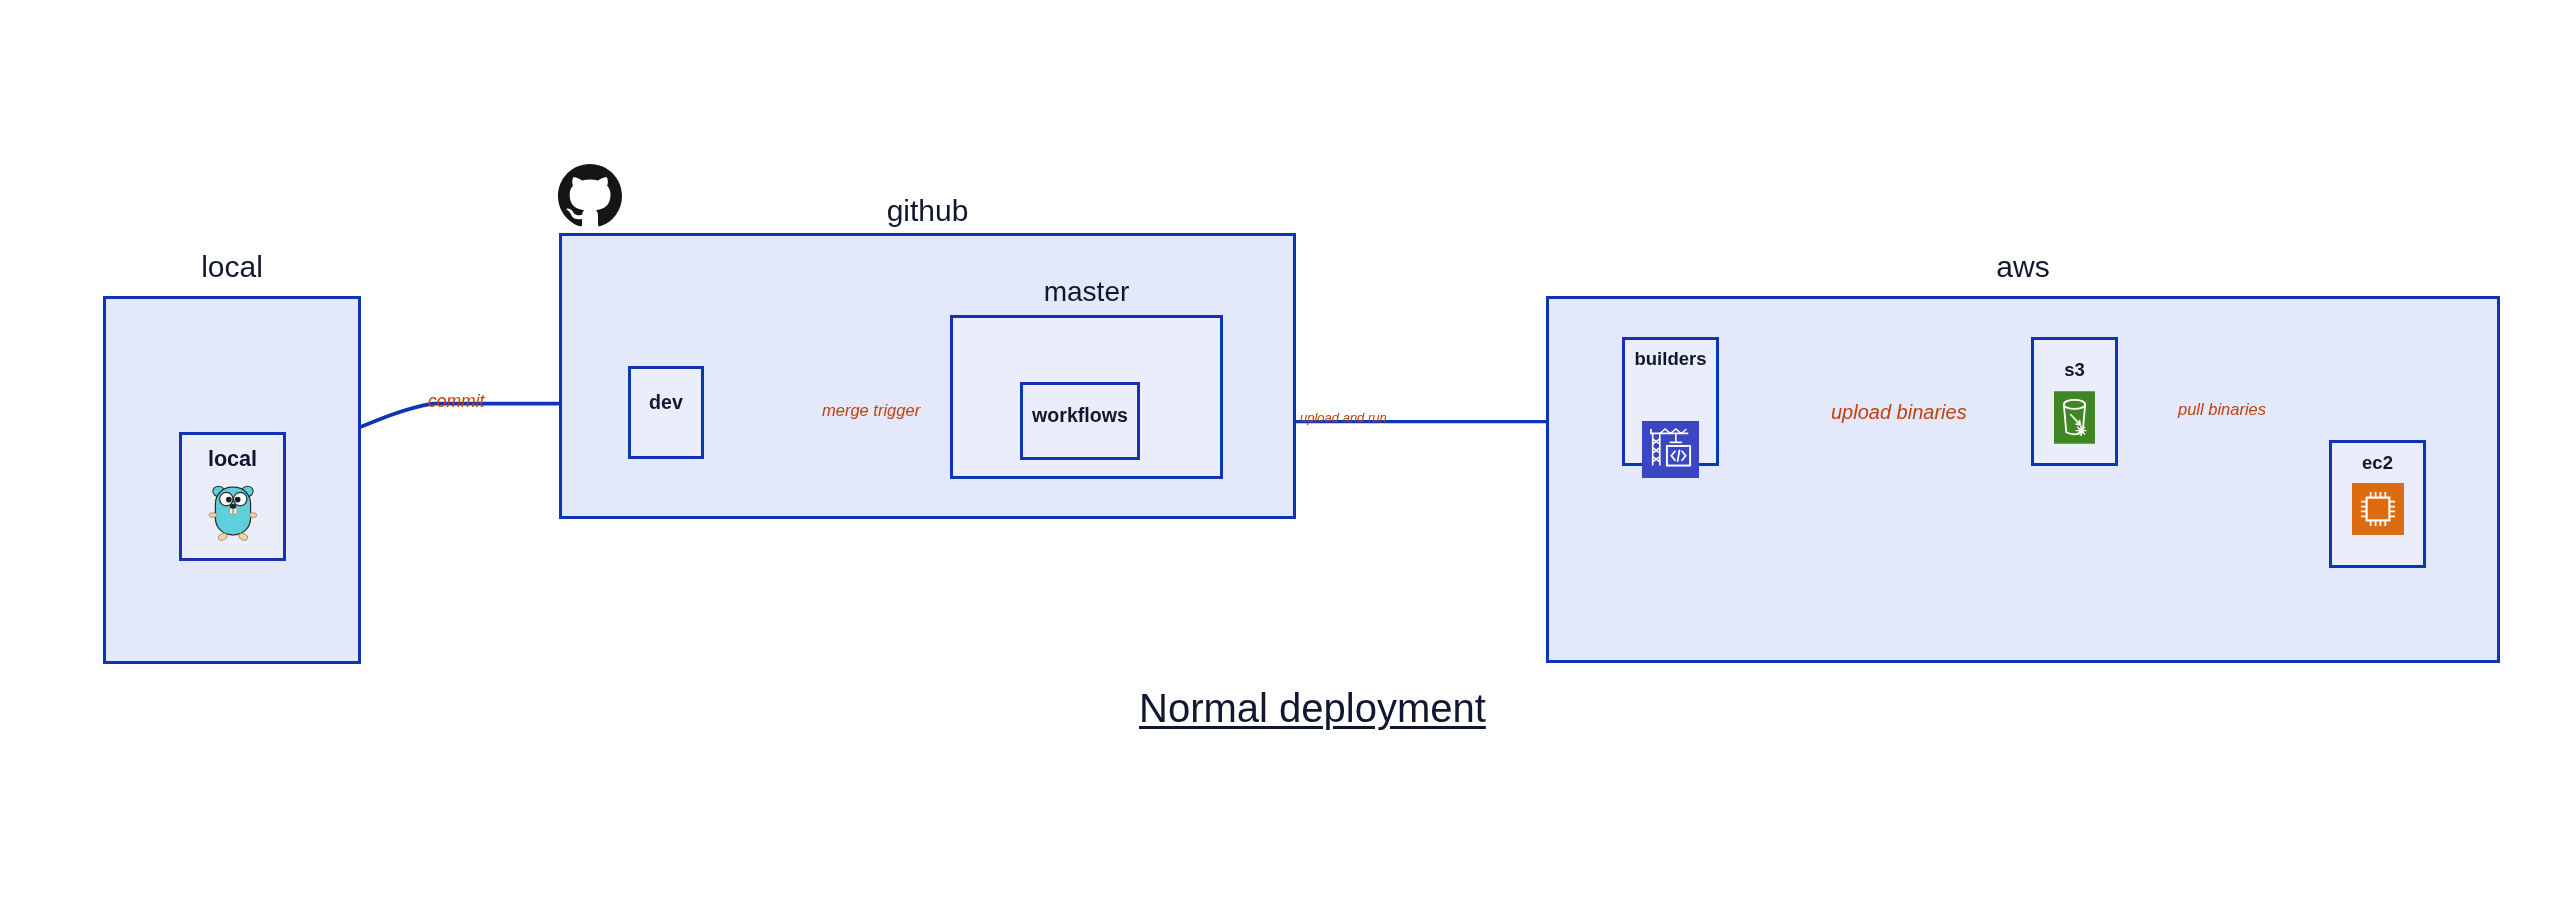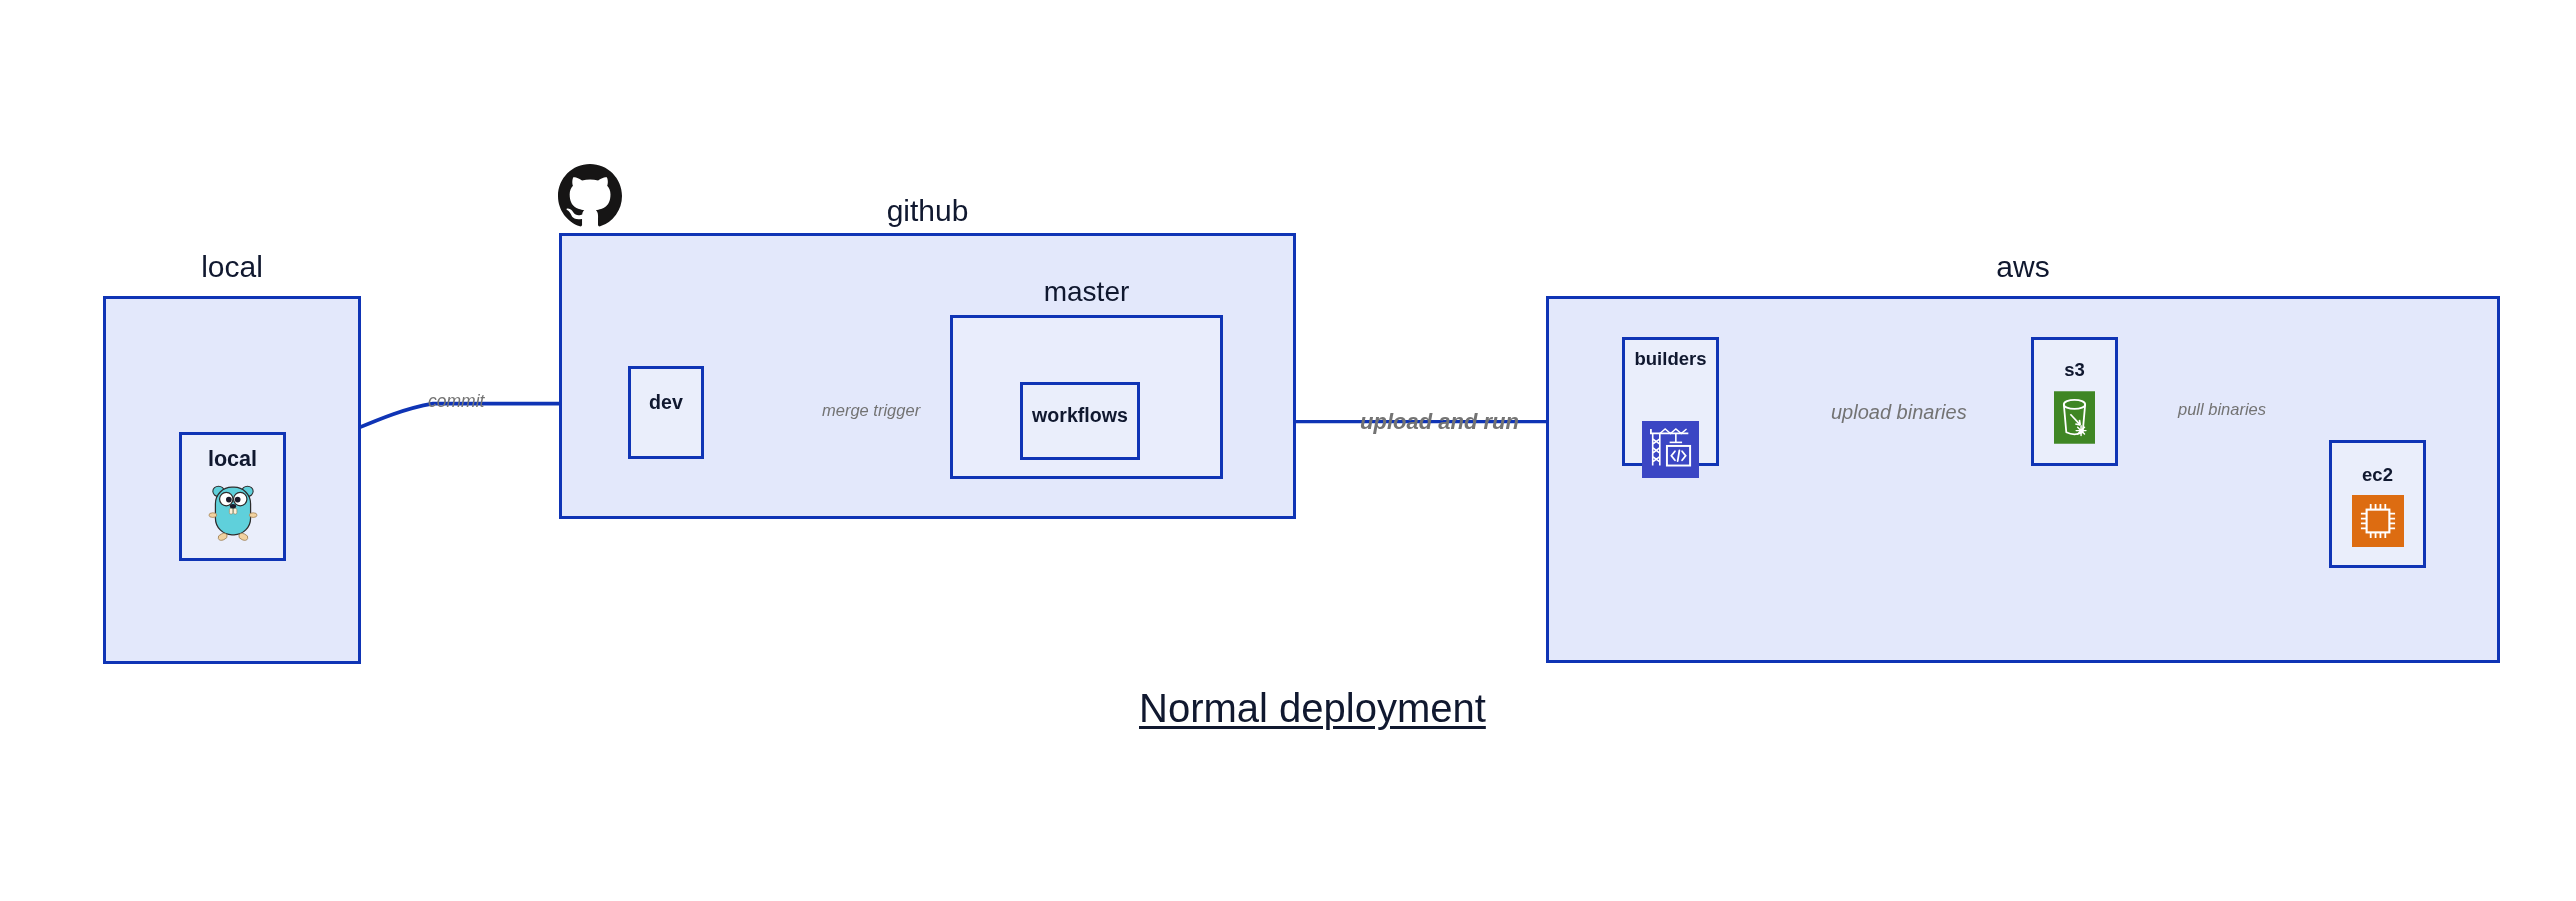--- a/index.html
+++ b/index.html
@@ -53,21 +53,21 @@
     line-height: 1;
     white-space: nowrap;
   }
   .node-icon {
     display: block;
   }
 
   
   .edge-label {
     position: absolute;
-    color: #737373;
+    color: #c2410c;
     font-style: italic;
     white-space: nowrap;
     line-height: 1;
     background: transparent;
   }
 
   
   .diagram-title {
     position: absolute;
     color: #10182f;
@@ -210,21 +210,21 @@
         <path d="M20 28 L32 41" stroke="#ffffff" stroke-width="2" fill="none"></path>
         <path d="M32 41 L26 40 M32 41 L31 35" stroke="#ffffff" stroke-width="2" fill="none"></path>
 
         <g stroke="#ffffff" stroke-width="1.8" stroke-linecap="round">
           <path d="M33 42 L33 54 M27 48 L39 48 M28.8 43.8 L37.2 52.2 M37.2 43.8 L28.8 52.2"></path>
         </g>
       </svg>
     </span>
   </div>
 
-  <div class="node" style="left:2329px; top:440px; width:97px; height:128px; padding-top:23px;">
+  <div class="node" style="left:2329px; top:440px; width:97px; height:128px; padding-top:11px;">
     <span class="node-label" style="font-size:18.5px;">ec2</span>
     <span class="node-icon" style="margin-top:10.3px;">
       <svg width="52" height="52" viewBox="0 0 64 64" xmlns="http://www.w3.org/2000/svg">
         <rect x="0" y="0" width="64" height="64" fill="#dd6c11"></rect>
         <rect x="18" y="18" width="28" height="28" fill="none" stroke="#ffffff" stroke-width="2.6"></rect>
         <g stroke="#ffffff" stroke-width="2.2" stroke-linecap="butt">
 
           <path d="M23 18 L23 11 M29 18 L29 11 M35 18 L35 11 M41 18 L41 11"></path>
 
           <path d="M23 46 L23 53 M29 46 L29 53 M35 46 L35 53 M41 46 L41 53"></path>
@@ -234,21 +234,21 @@
           <path d="M46 23 L53 23 M46 29 L53 29 M46 35 L53 35 M46 41 L53 41"></path>
         </g>
       </svg>
     </span>
   </div>
 
   <div class="edge-label" style="left:428px; top:393px; font-size:17.5px;">commit</div>
 
   <div class="edge-label" style="left:822px; top:402px; font-size:16.5px;">merge trigger</div>
 
-  <div class="edge-label" style="left:1360px; top:411px; font-size:22px;font-weight:bold;">upload and run</div>
+  <div class="edge-label" style="left:1300px; top:411px; font-size:13px;">upload and run</div>
 
   <div class="edge-label" style="left:1831px; top:402px; font-size:20px;">upload binaries</div>
 
   <div class="edge-label" style="left:2178px; top:401px; font-size:16.5px;">pull binaries</div>
 
   <div class="diagram-title" style="left:1139px; top:688px; font-size:40px;">Normal deployment</div>
 
 </div>
 
 

